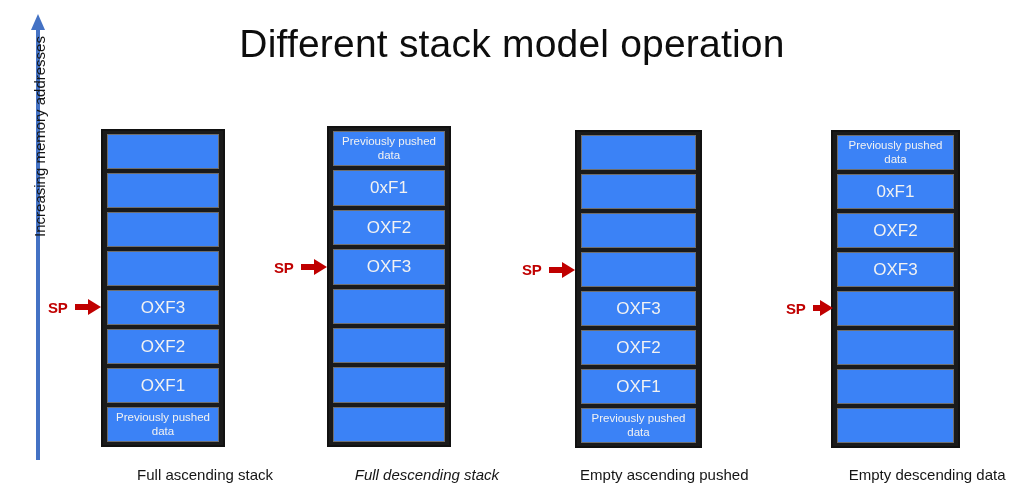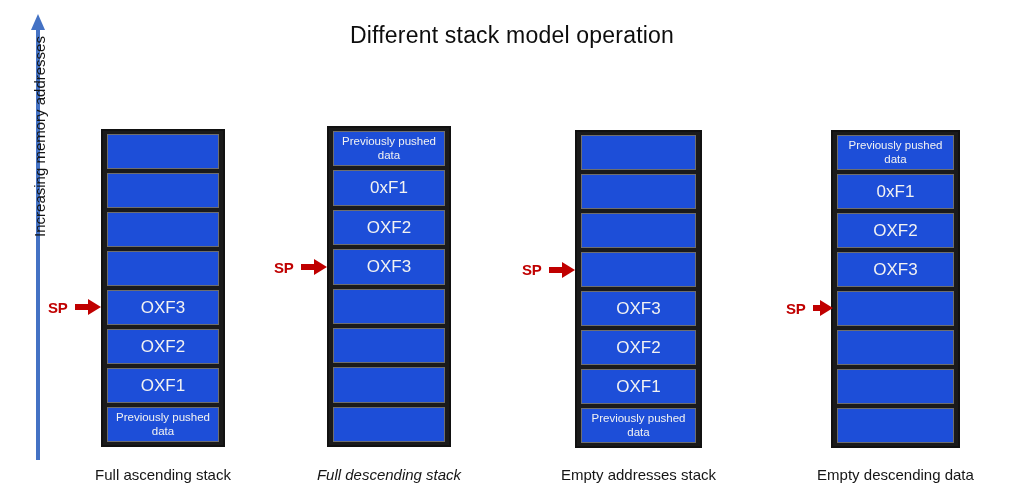--- a/index.html
+++ b/index.html
@@ -15,21 +15,21 @@
     background: #ffffff;
     overflow: hidden;
   }
 
   
   #title {
     position: absolute;
     left: 0; right: 0;
     top: 22px;
     text-align: center;
-    font-size: 23px;
+    font-size: 39px;
     font-weight: 400;
     color: #0d0d0d;
     letter-spacing: 0.2px;
   }
 
   
   #axis-group { position: absolute; left: 0; top: 0; width: 70px; height: 501px; }
   #axis-arrow { position: absolute; left: 30px; top: 14px; }
   #axis-label {
     position: absolute;
@@ -49,21 +49,21 @@
     position: absolute;
     background: #1a1a1a;
     border: 2px solid #111111;
     padding: 3px 4px;
     display: flex;
     flex-direction: column;
     gap: 4px;
   }
   .cell {
     flex: 1 1 0;
-    background: #1d4ed8;
+    background: #3b82f6;
     border: 1px solid #6e6e6e;
     display: flex;
     align-items: center;
     justify-content: center;
     text-align: center;
     color: #f2f2f2;
     font-size: 17px;
     line-height: 1.05;
     min-height: 0;
     padding: 0 2px;
@@ -82,21 +82,21 @@
   .sp-label {
     font-size: 15px;
     font-weight: bold;
     color: #C00000;
     letter-spacing: -0.2px;
   }
 
   
   .caption {
     position: absolute;
-    text-align: center;
+    text-align: right;
     font-size: 15px;
     color: #151515;
     white-space: nowrap;
     top: 466px;
   }
 </style>
 </head>
 <body>
 
 <div id="page">
@@ -154,21 +154,21 @@
         <div class="cell">OXF2</div>
         <div class="cell">OXF1</div>
         <div class="cell small">Previously pushed data</div>
       </div>
       <div class="sp" style="left: 522px; top: 259.75px;">
         <span class="sp-label">SP</span>
         <svg width="26" height="20" viewBox="0 0 26 20">
           <polygon points="0,7 13,7 13,2 26,10 13,18 13,13 0,13" fill="#C00000"></polygon>
         </svg>
       </div>
-      <div class="caption" style="left: 528.5px; width: 220px;">Empty addresses stack</div>
+      <div class="caption" style="left: 528.5px; width: 220px;">Empty ascending pushed</div>
       <div class="stack" style="left: 831px; top: 130px; width: 129px; height: 318px;">
         <div class="cell small">Previously pushed data</div>
         <div class="cell">0xF1</div>
         <div class="cell">OXF2</div>
         <div class="cell">OXF3</div>
         <div class="cell empty"></div>
         <div class="cell empty"></div>
         <div class="cell empty"></div>
         <div class="cell empty"></div>
       </div>

